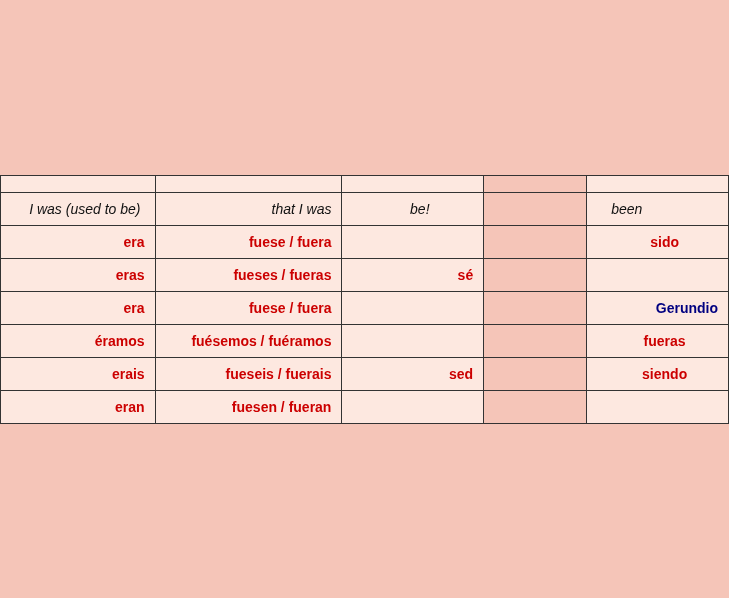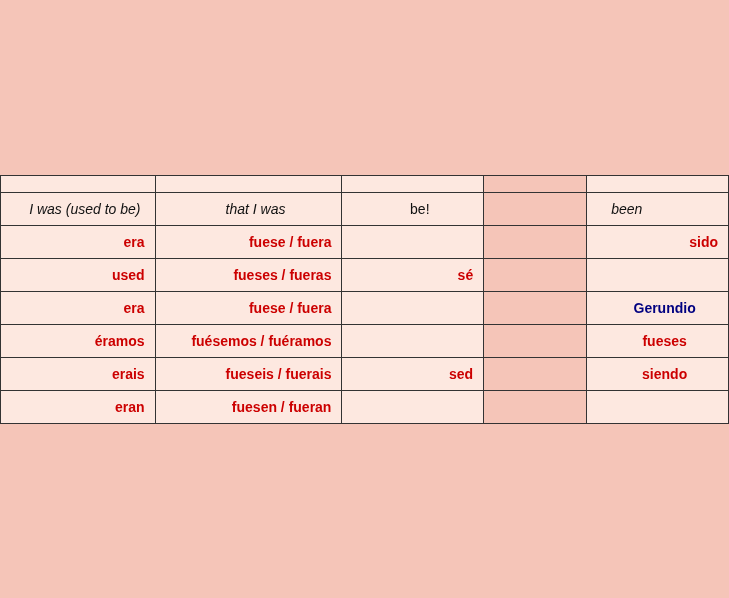--- a/index.html
+++ b/index.html
@@ -78,52 +78,52 @@
       <th></th>
       <th></th>
       <th></th>
       <th class="gap"></th>
       <th></th>
     </tr>
   </thead>
   <tbody id="table-body">
   <tr>
         <td class="black-text" style="text-align: center; font-style: italic;">I was (used to be)</td>
-        <td class="black-text" style="text-align: center; font-style: italic;">that I was</td>
-        <td class="black-text" style="text-align: center; ">be!</td>
+        <td class="black-text" style="text-align: right; font-style: italic;">that I was</td>
+        <td class="black-text" style="text-align: center; font-style: italic;">be!</td>
         <td class="gap"></td>
         <td class="black-text" style="text-align: left; font-style: italic;">been</td>
       </tr>
       <tr>
         <td class="red-text">era</td>
         <td class="red-text">fuese / fuera</td>
         <td class="empty"></td>
         <td class="gap"></td>
-        <td class="red-text" style="">sido</td>
+        <td class="red-text" style="text-align: center;">sido</td>
       </tr>
       <tr>
-        <td class="red-text">used</td>
+        <td class="red-text">eras</td>
         <td class="red-text">fueses / fueras</td>
         <td class="red-text">sé</td>
         <td class="gap"></td>
         <td class="empty"></td>
       </tr>
       <tr>
         <td class="red-text">era</td>
         <td class="red-text">fuese / fuera</td>
         <td class="empty"></td>
         <td class="gap"></td>
-        <td style="color: rgb(0, 0, 128); font-weight: bold; text-align: center;">Gerundio</td>
+        <td style="color: rgb(0, 0, 128); font-weight: bold; text-align: right;">Gerundio</td>
       </tr>
       <tr>
         <td class="red-text">éramos</td>
         <td class="red-text">fuésemos / fuéramos</td>
         <td class="empty"></td>
         <td class="gap"></td>
-        <td class="red-text" style="text-align: center;">fueses</td>
+        <td class="red-text" style="text-align: center;">fueras</td>
       </tr>
       <tr>
         <td class="red-text">erais</td>
         <td class="red-text">fueseis / fuerais</td>
         <td class="red-text">sed</td>
         <td class="gap"></td>
         <td class="red-text" style="text-align: center; margin-left: 12px;">siendo</td>
       </tr>
       <tr>
         <td class="red-text">eran</td>

